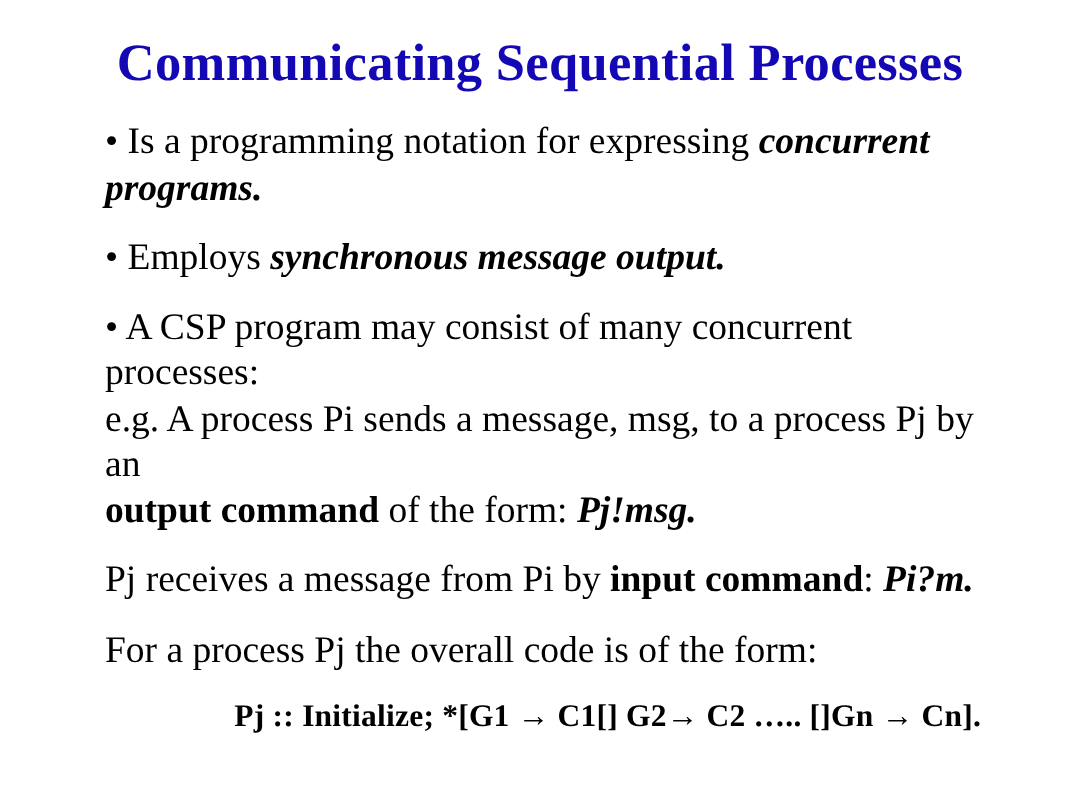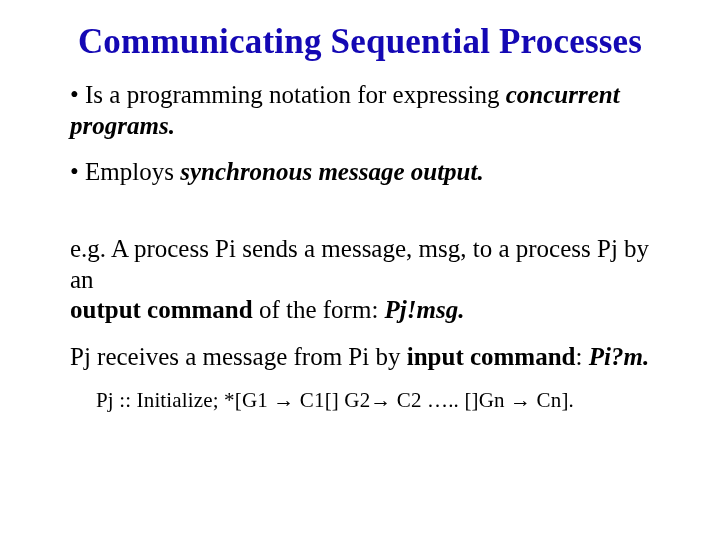--- a/index.html
+++ b/index.html
@@ -30,23 +30,24 @@
   }
   .para {
     font-size: 25px;
     line-height: 1.22;
     margin: 0 0 16px 0;
   }
   .b { font-weight: bold; text-align: right; }
   .bi { font-weight: bold; font-style: italic; }
   .code-line {
     font-size: 21px;
-    font-weight: normal;
+    font-weight: bold;
     margin: 4px 0 0 26px;
     letter-spacing: 0.15px;
+    text-align: right;
   }
   .arrow {
     display: inline-block;
   }
 </style>
 </head>
 <body>
 
 <div class="slide">
 
@@ -57,28 +58,29 @@
     <p class="para">
       <span>• Is a programming notation</span><span> for expressing </span><span class="bi">concurrent programs.</span>
     </p>
 
     <p class="para">
       <span>• Employs </span><span class="bi">synchronous message output.</span>
     </p>
 
 
     <p class="para">
-      <br>
+      <span>• A CSP program may consist of many concurrent processes:</span><br>
       <span>e.g. A process Pi sends a message, msg, to a process Pj by an</span><br>
       <span class="b">output command</span><span> of the form:    </span><span class="bi">Pj!msg.</span>
     </p>
 
     <p class="para">
       <span>Pj receives a message from Pi by </span><span class="b">input command</span><span>:  </span><span class="bi">Pi?m.</span>
     </p>
 
+    <p class="para">For a process Pj the overall code is of the form:</p>
 
     <p class="code-line">
       <span>Pj :: Initialize; *[G1 </span><span class="arrow">→</span><span> C1[]  G2</span><span class="arrow">→</span><span> C2 ….. []Gn </span><span class="arrow">→</span><span> Cn].</span>
     </p>
 
   </div>
 </div>
 
 </body></html>

